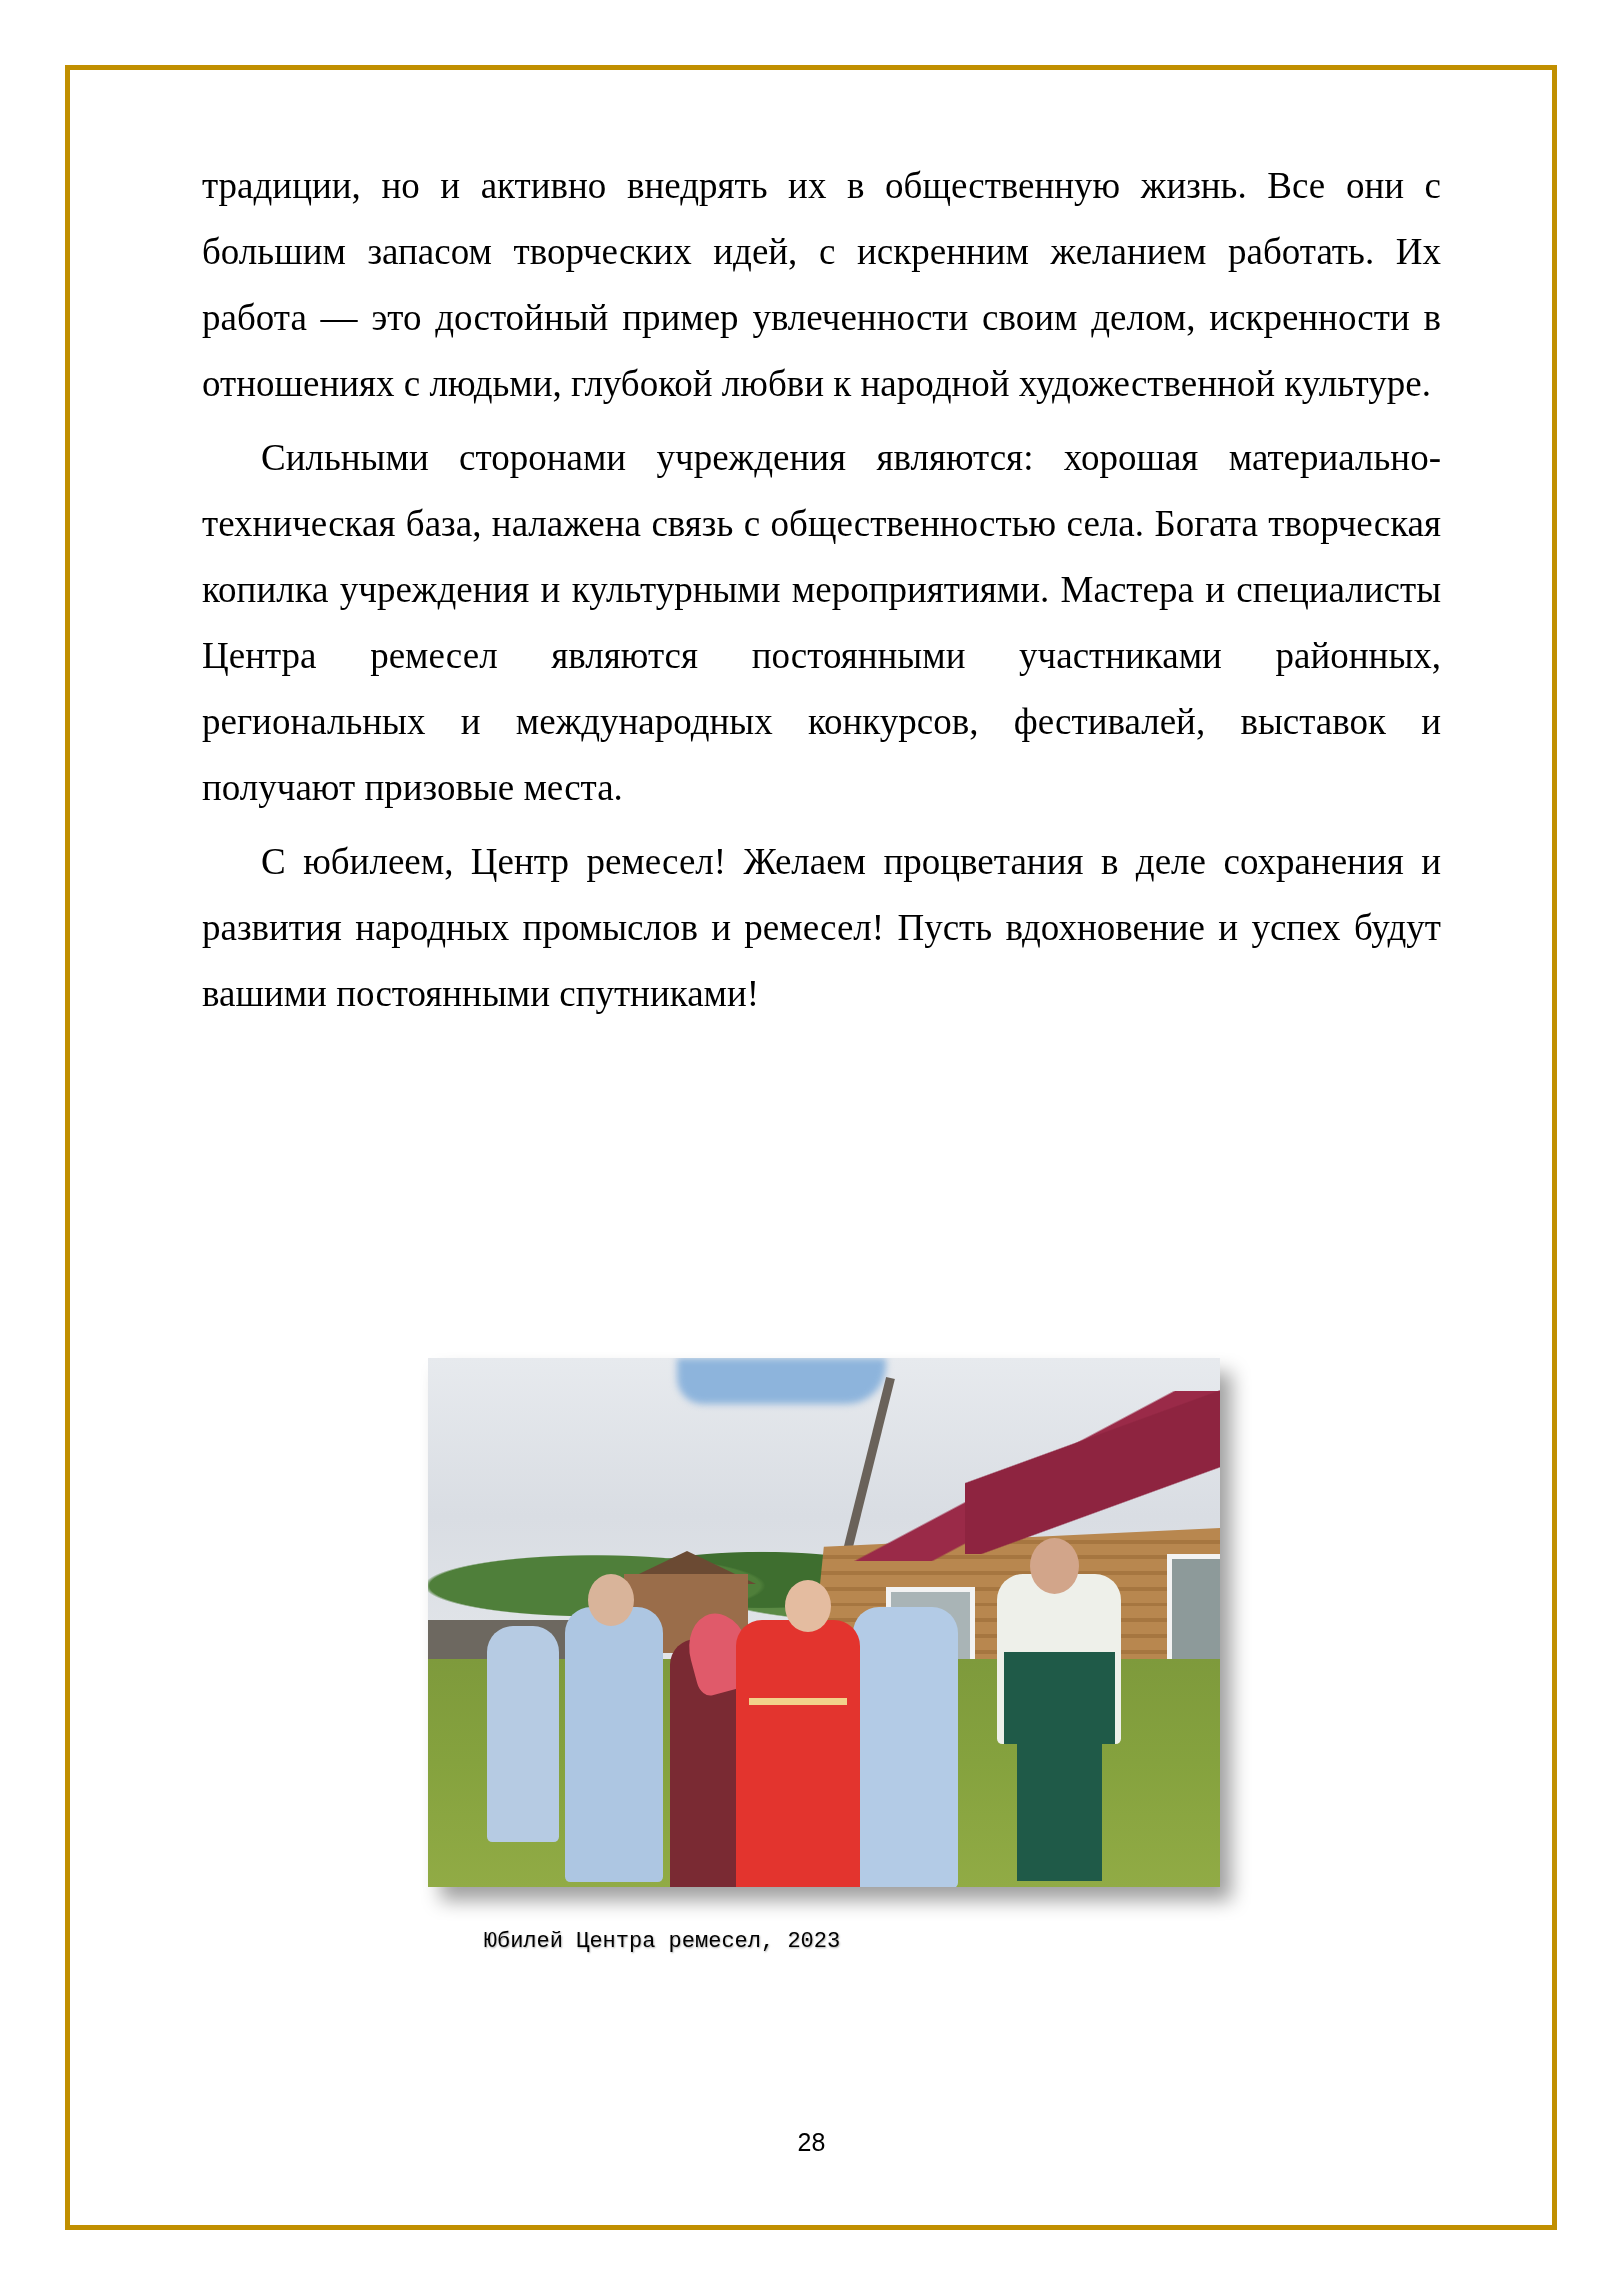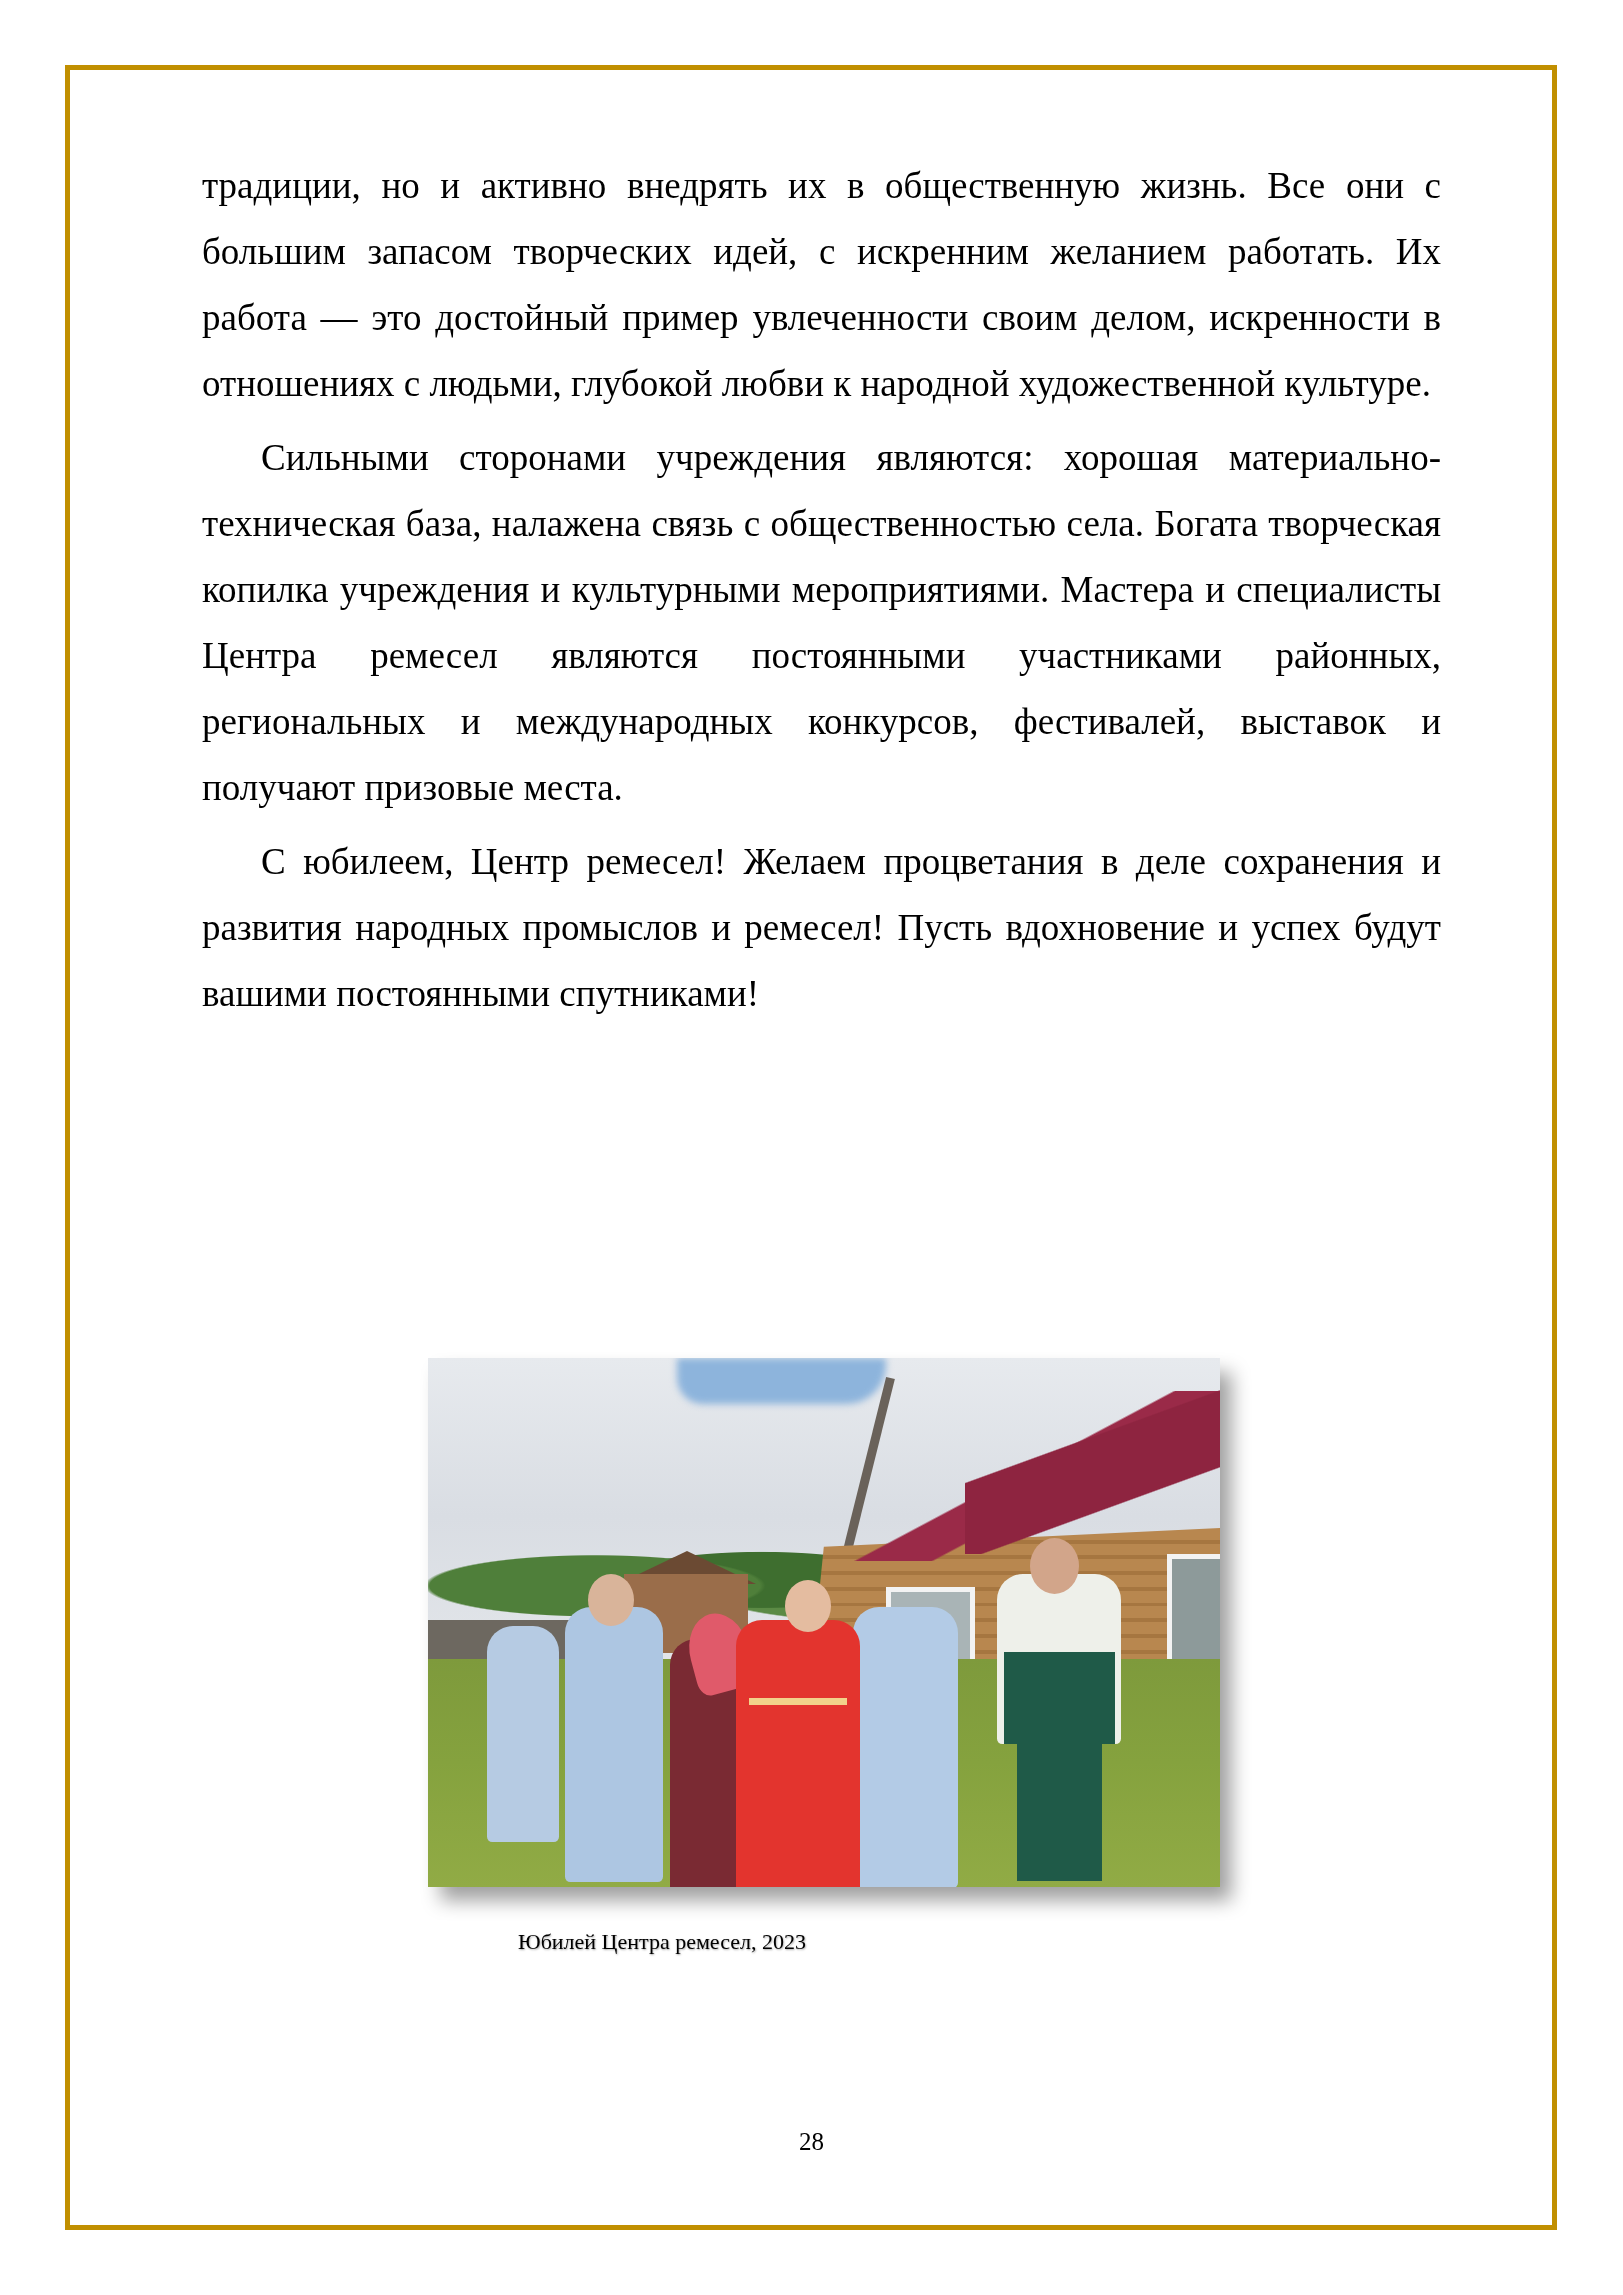--- a/index.html
+++ b/index.html
@@ -57,26 +57,26 @@
   .p6 { left:569px; top:216px; width:124px; height:170px; background:#eef0ea; }
   .p6b { left:576px; top:294px; width:111px; height:92px; background:#1f5a48; }
   .p6legs { left:589px; top:386px; width:85px; height:137px; background:#1f5a48; }
   .head { border-radius: 50%; }
   .h1 { left:160px; top:216px; width:46px; height:52px; background:#d9b49a; }
   .h4 { left:357px; top:222px; width:46px; height:52px; background:#e4bca0; }
   .h6 { left:602px; top:180px; width:49px; height:56px; background:#d2a58a; }
   .shawl { left:262px; top:255px; width:59px; height:79px; background:#e05a6a; transform: rotate(-15deg); border-radius: 50% 50% 20% 20%; }
   .caption {
     position: absolute; left: 0; width: 1324px; top: 1929px; text-align: center;
-    font-family: Liberation Serif, serif; font-size: 22px; color: #000;
+    font-family: Liberation Mono, monospace; font-size: 22px; color: #000;
     text-shadow: 0.7px 1.3px 2px rgba(0,0,0,0.35);
   }
   .page-number {
     position: absolute; left: 0; width: 1623px; top: 2128px; text-align: center;
-    font-family: Liberation Serif, serif; font-size: 25px; color: #000;
+    font-family: Liberation Sans, sans-serif; font-size: 25px; color: #000;
   }
 </style>
 </head>
 <body>
 
 <div class="frame"></div>
 
 <div class="text-block">
   <p>традиции, но и активно внедрять их в общественную жизнь. Все они с большим запасом творческих идей, с искренним желанием работать. Их работа — это достойный пример увлеченности своим делом, искренности в отношениях с людьми, глубокой любви к народной художественной культуре.</p>
   <p class="indent">Сильными сторонами учреждения являются: хорошая материально-техническая база, налажена связь с общественностью села. Богата творческая копилка учреждения и культурными мероприятиями. Мастера и специалисты Центра ремесел являются постоянными участниками районных, региональных и международных конкурсов, фестивалей, выставок и получают призовые места.</p>

